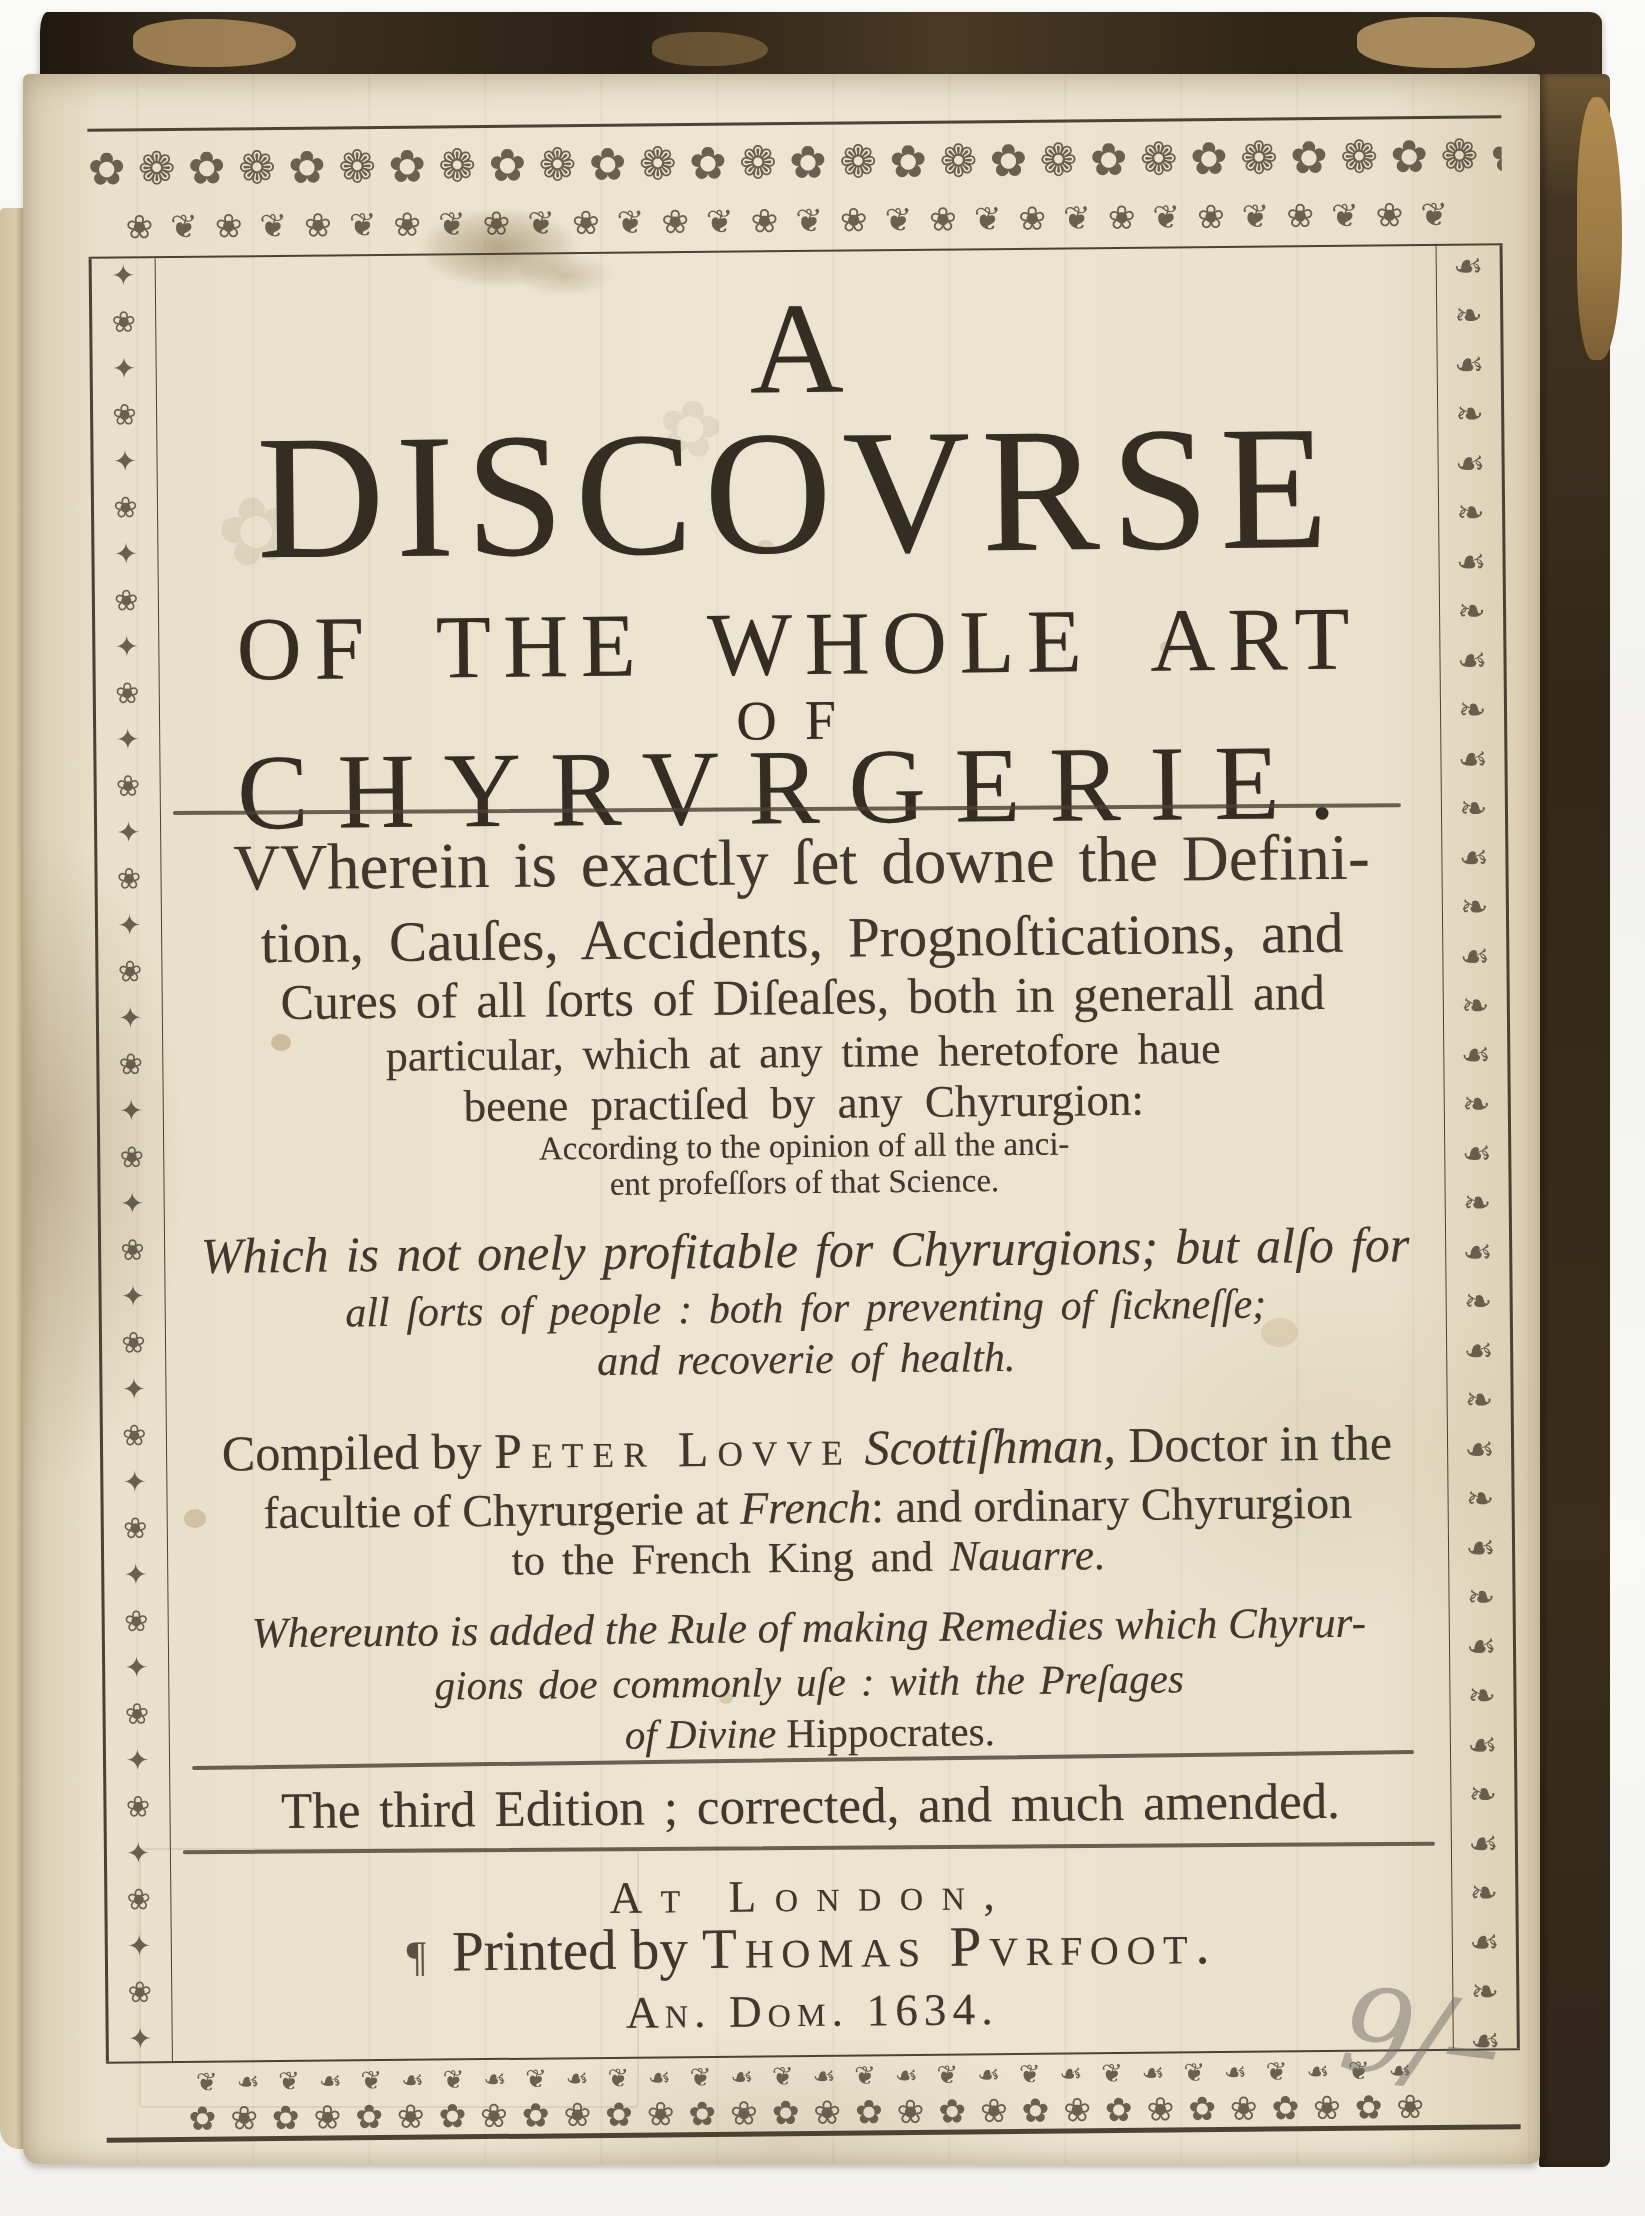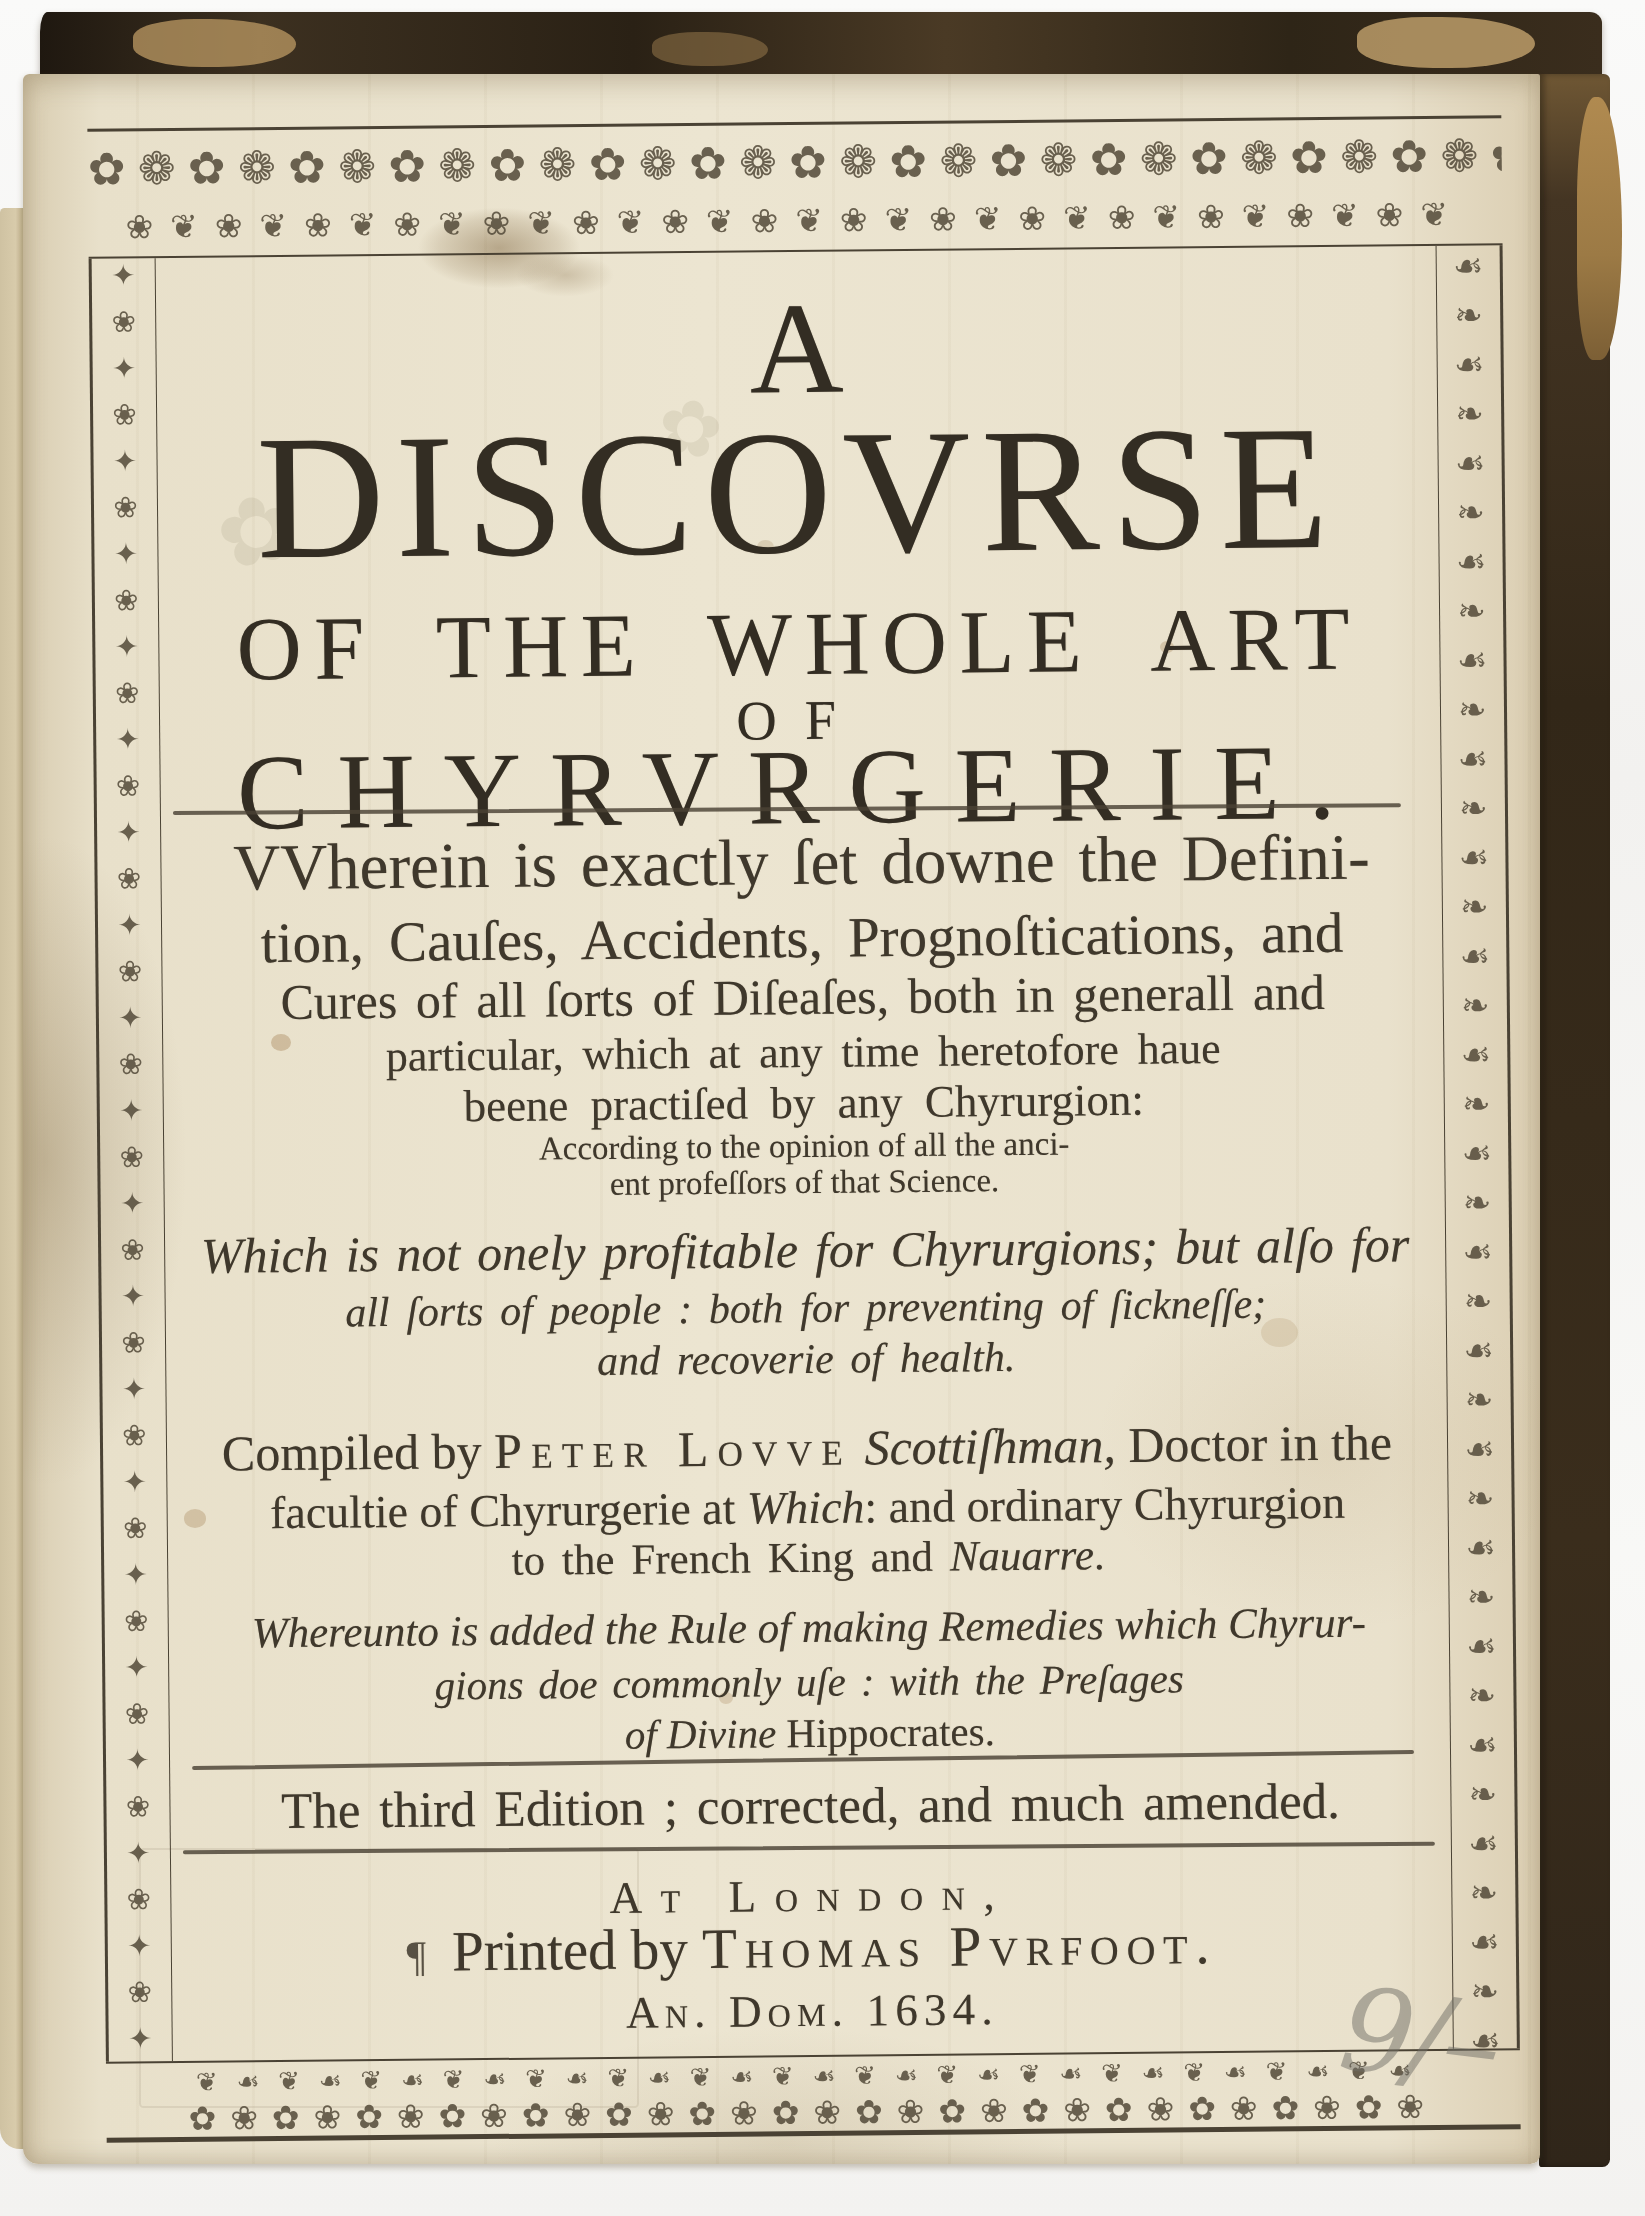--- a/index.html
+++ b/index.html
@@ -213,21 +213,21 @@
         <div class="tline a-4">particular, which at any time heretofore haue</div>
         <div class="tline a-5">beene practiſed by any Chyrurgion:</div>
         <div class="tline a-6">According to the opinion of all the anci-</div>
         <div class="tline a-7">ent profeſſors of that Science.</div>
 
         <div class="tline b-1 it">Which is not onely profitable for Chyrurgions; but alſo for</div>
         <div class="tline b-2 it">all ſorts of people : both for preventing of ſickneſſe;</div>
         <div class="tline b-3 it">and recoverie of health.</div>
 
         <div class="tline c-1"><span>Compiled by </span><span class="sc">Peter Lovve</span><span class="it"> Scottiſhman,</span><span> Doctor in the</span></div>
-        <div class="tline c-2"><span>facultie of Chyrurgerie at </span><span class="it">Which</span><span>: and ordinary Chyrurgion</span></div>
+        <div class="tline c-2"><span>facultie of Chyrurgerie at </span><span class="it">French</span><span>: and ordinary Chyrurgion</span></div>
         <div class="tline c-3"><span>to the French King and </span><span class="it">Nauarre</span><span>.</span></div>
 
         <div class="tline d-1 it">Whereunto is added the Rule of making Remedies which Chyrur-</div>
         <div class="tline d-2 it">gions doe commonly uſe : with the Preſages</div>
         <div class="tline d-3"><span class="it">of Divine </span><span>Hippocrates.</span></div>
 
         <div class="rule rule-ed1"></div>
         <div class="tline e-1">The third Edition ; corrected, and much amended.</div>
         <div class="rule rule-ed2"></div>
 

